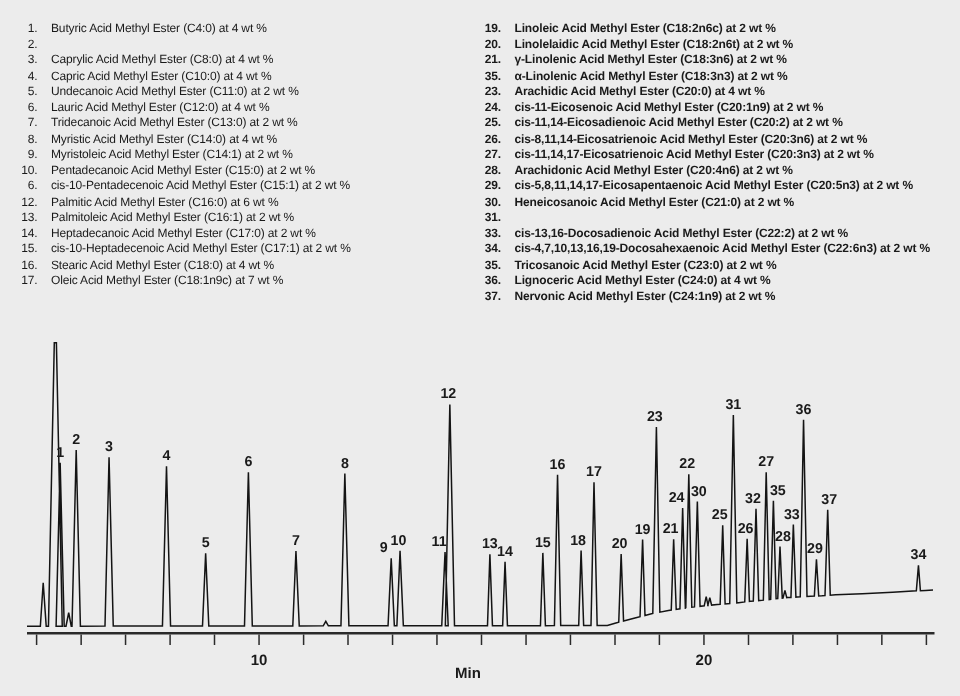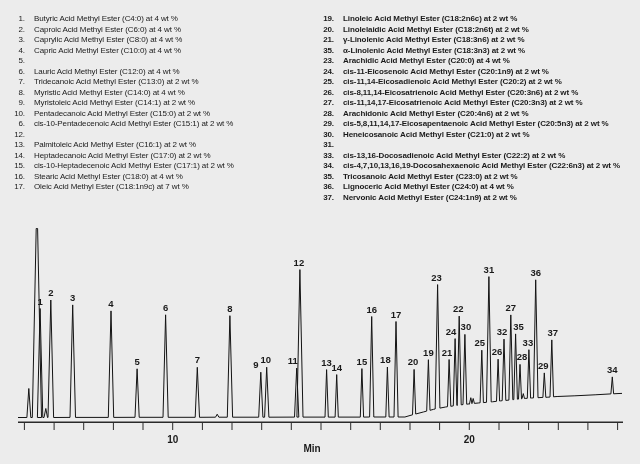--- a/index.html
+++ b/index.html
@@ -30,32 +30,32 @@
 
 <div class="page">
   <div class="legend">
     <div class="legend-col c1" id="legend-col-1">
         <div class="legend-row">
           <span class="num">1.</span>
           <span class="txt">Butyric Acid Methyl Ester (C4:0) at 4 wt %</span>
         </div>
         <div class="legend-row">
           <span class="num">2.</span>
-          <span class="txt">Caproic Acid Methyl Ester (C6:0) at 4 wt %</span>
         </div>
         <div class="legend-row">
           <span class="num">3.</span>
           <span class="txt">Caprylic Acid Methyl Ester (C8:0) at 4 wt %</span>
         </div>
         <div class="legend-row">
           <span class="num">4.</span>
           <span class="txt">Capric Acid Methyl Ester (C10:0) at 4 wt %</span>
         </div>
         <div class="legend-row">
           <span class="num">5.</span>
+          <span class="txt">Undecanoic Acid Methyl Ester (C11:0) at 2 wt %</span>
         </div>
         <div class="legend-row">
           <span class="num">6.</span>
           <span class="txt">Lauric Acid Methyl Ester (C12:0) at 4 wt %</span>
         </div>
         <div class="legend-row">
           <span class="num">7.</span>
           <span class="txt">Tridecanoic Acid Methyl Ester (C13:0) at 2 wt %</span>
         </div>
         <div class="legend-row">
@@ -69,20 +69,21 @@
         <div class="legend-row">
           <span class="num">10.</span>
           <span class="txt">Pentadecanoic Acid Methyl Ester (C15:0) at 2 wt %</span>
         </div>
         <div class="legend-row">
           <span class="num">6.</span>
           <span class="txt">cis-10-Pentadecenoic Acid Methyl Ester (C15:1) at 2 wt %</span>
         </div>
         <div class="legend-row">
           <span class="num">12.</span>
+          <span class="txt">Palmitic Acid Methyl Ester (C16:0) at 6 wt %</span>
         </div>
         <div class="legend-row">
           <span class="num">13.</span>
           <span class="txt">Palmitoleic Acid Methyl Ester (C16:1) at 2 wt %</span>
         </div>
         <div class="legend-row">
           <span class="num">14.</span>
           <span class="txt">Heptadecanoic Acid Methyl Ester (C17:0) at 2 wt %</span>
         </div>
         <div class="legend-row">

